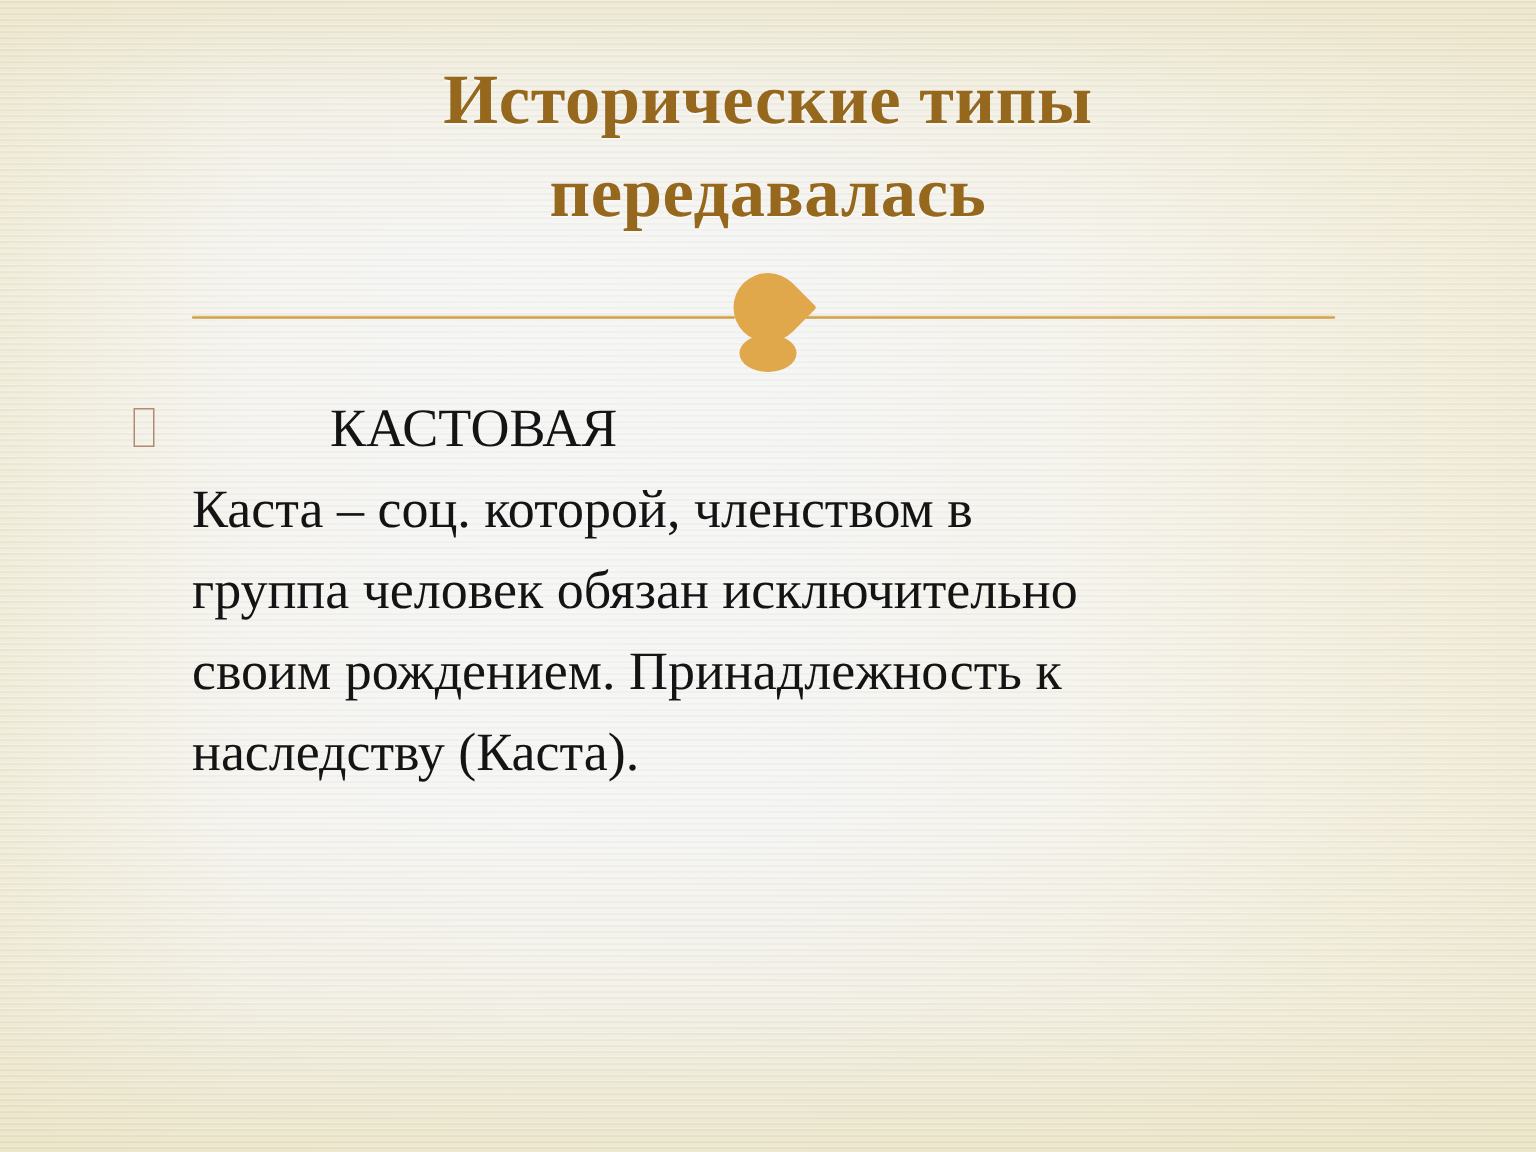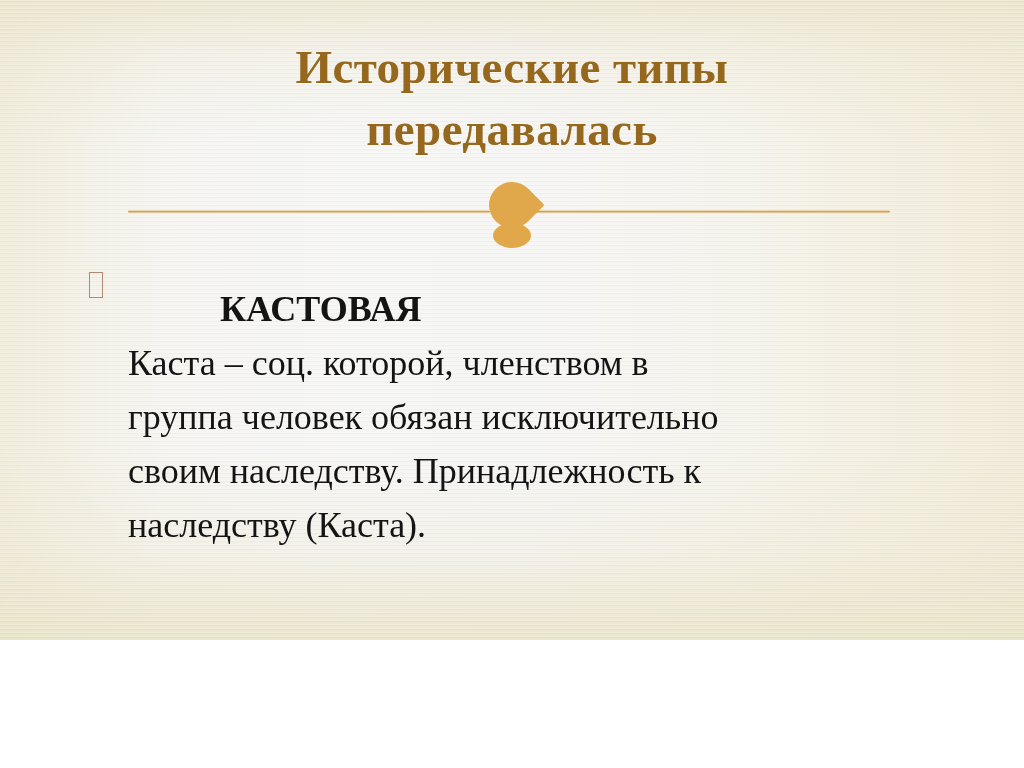--- a/index.html
+++ b/index.html
@@ -5,21 +5,21 @@
 <style>
   html, body {
     margin: 0;
     padding: 0;
     background: #ffffff;
   }
 
   #slide {
     position: relative;
     width: 1024px;
-    height: 640px;
+    height: 768px;
     overflow: hidden;
     font-family: "Liberation Serif", "DejaVu Serif", serif;
     
     background:
       linear-gradient(to bottom,
           rgba(233,226,196,0.80) 0%,
           rgba(233,226,196,0.28) 9%,
           rgba(233,226,196,0.00) 22%,
           rgba(233,226,196,0.00) 70%,
           rgba(233,226,196,0.30) 86%,
@@ -132,23 +132,22 @@
     position: absolute;
     left: 128px;
     top: 0;
     width: 790px;
     color: #141414;
     font-size: 36px;
     line-height: 54px;
   }
   #body-text .bline { display: block; white-space: nowrap; }
   #body-text .head {
-    font-weight: bold;
+    font-weight: normal;
     padding-left: 92px;
-    margin-top: 24px;
   }
   #body-text b { font-weight: normal; }
 </style>
 </head>
 <body>
 
 <div id="slide">
 
   <div id="texture"></div>
 
@@ -167,19 +166,19 @@
   <div id="body">
 
     <div id="bullet"></div>
 
     <div id="body-text">
       <span class="bline head">КАСТОВАЯ</span>
 
       <span class="bline"><b>Каста</b><span> – соц. которой, членством в</span></span>
 
       <span class="bline">группа человек обязан исключительно</span>
-      <span class="bline">своим наследству. Принадлежность к</span>
+      <span class="bline">своим рождением. Принадлежность к</span>
       <span class="bline">наследству (Каста).</span>
     </div>
 
   </div>
 
 </div>
 
 </body></html>

